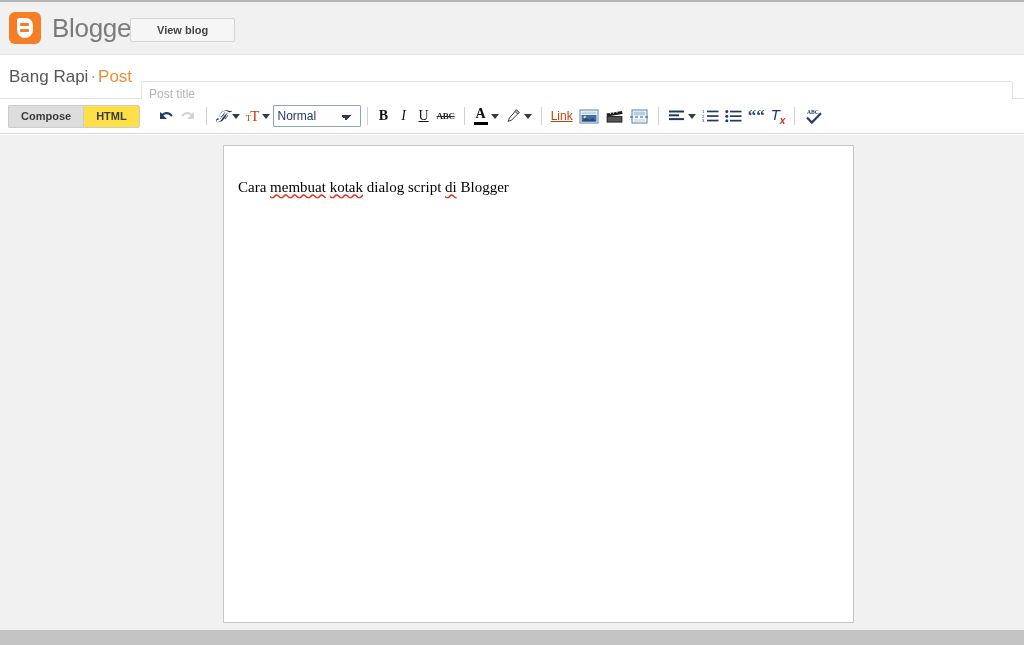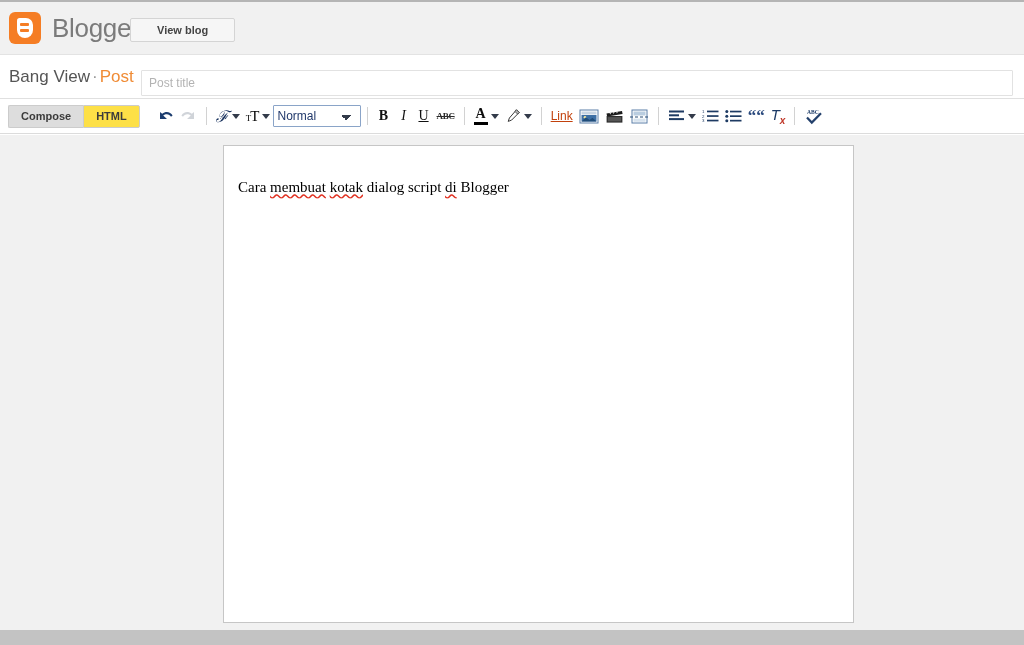--- a/index.html
+++ b/index.html
@@ -90,21 +90,21 @@
     position: absolute;
     left: 9px; top: 12px;
     font-size: 17px;
     color: #555555;
     white-space: nowrap;
   }
   #breadcrumb .sep { color: #999999; margin: 0 2px; }
   #breadcrumb .crumb-post { color: #f08c36; }
   #post-title-input {
     position: absolute;
-    left: 141px; top: 15px;
+    left: 141px; top: 26px;
     width: 872px; height: 26px;
     border: 1px solid #e2e2e2;
     border-radius: 1px;
     background: #ffffff;
     font-family: "Liberation Sans", sans-serif;
     font-size: 12px;
     color: #333333;
     padding: 0 7px;
     outline: none;
   }
@@ -159,21 +159,21 @@
     border-top: 5px solid #333b4a;
     margin-left: 3px;
     flex: 0 0 auto;
   }
   .glyph-b { font-weight: bold; font-size: 14px; font-family: "Liberation Serif", serif; color: #111; }
   .glyph-i { font-style: italic; font-size: 14px; font-family: "Liberation Serif", serif; color: #111; }
   .glyph-u { text-decoration: underline; font-size: 14px; font-family: "Liberation Serif", serif; color: #111; }
   .glyph-abc { font-size: 9px; font-weight: bold; letter-spacing: -.3px;
                text-decoration: line-through; color: #2b2b2b; font-family: "Liberation Serif", serif; }
   .glyph-script { font-family: "Liberation Serif", serif; font-style: italic; font-size: 16px; color: #16305c; }
-  .glyph-tt { font-family: "Liberation Serif", serif; font-size: 15px; color: #000000; letter-spacing:-1px;}
+  .glyph-tt { font-family: "Liberation Serif", serif; font-size: 15px; color: #c2410c; letter-spacing:-1px;}
   .glyph-tt small { font-size: 9px; }
   .colorA {
     display: flex; flex-direction: column; align-items: center; line-height: 1;
   }
   .colorA .ltr { font-family:"Liberation Serif", serif; font-size: 14px; font-weight: bold; color: #0d0d0d; }
   .colorA .swatch { width: 14px; height: 3px; background: #000000; margin-top: 1px; }
   .glyph-link { color: #c2410c; text-decoration: underline; font-size: 12px; }
   .glyph-quote { font-family: "Liberation Serif", serif; font-weight: bold; font-size: 17px; color:#2b4a7e; line-height:10px;}
   .glyph-tx { font-family:Liberation Sans, sans-serif; font-style: italic; font-size: 15px; color:#1b3a66; }
   .glyph-tx sub { color: #c0392b; font-weight: bold; font-size: 10px; }
@@ -245,21 +245,21 @@
       <div class="b-bar2"></div>
     </div>
     <span id="brand-name">Blogger</span>
   </div>
 
   <button id="view-blog-button">View blog</button>
 </div>
 
 <div id="title-row">
   <div id="breadcrumb">
-    <span>Bang View</span><span class="sep">·</span><span class="crumb-post">Post</span>
+    <span>Bang Rapi</span><span class="sep">·</span><span class="crumb-post">Post</span>
   </div>
   <input id="post-title-input" type="text" placeholder="Post title" style="">
 </div>
 
 <div id="toolbar">
 
   <div class="mode-tabs">
     <div class="mode-tab active">Compose</div>
     <div class="mode-tab inactive">HTML</div>
   </div>

